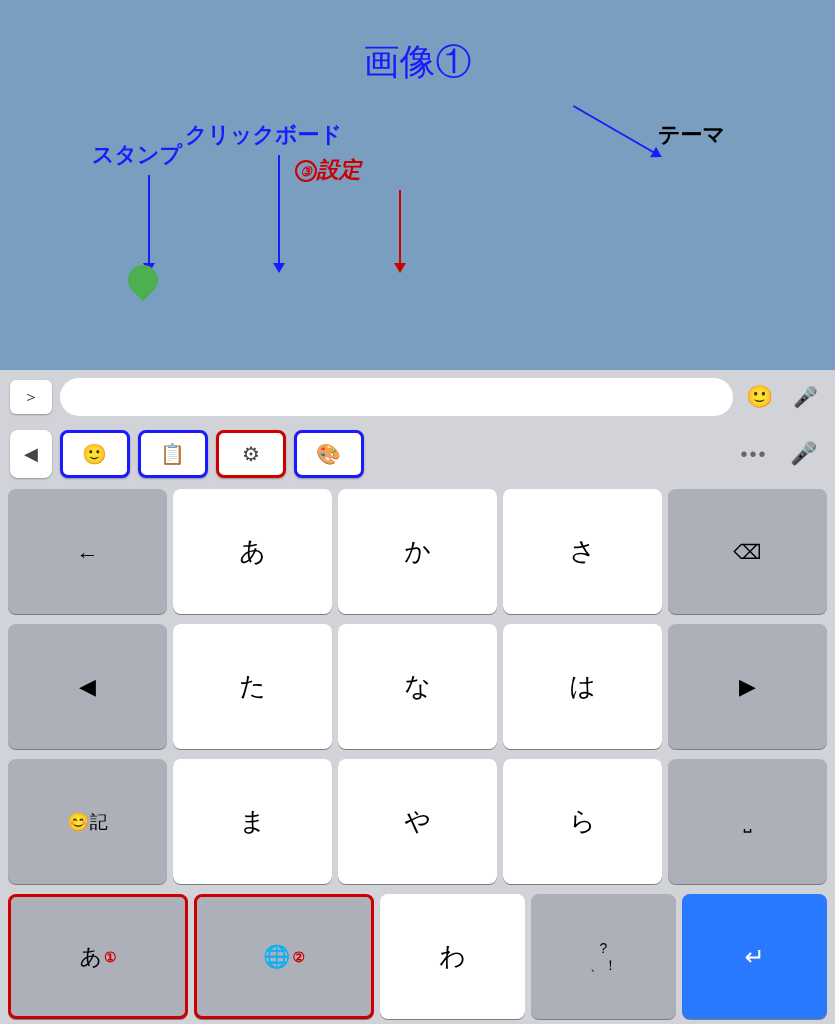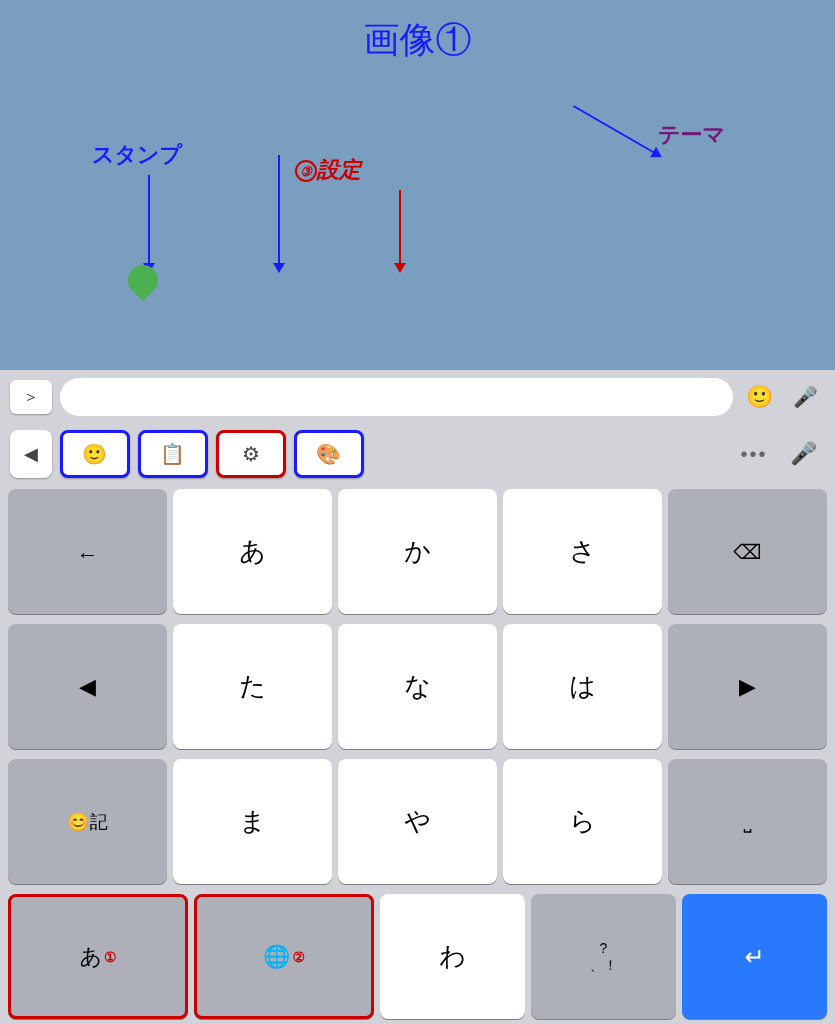--- a/index.html
+++ b/index.html
@@ -14,21 +14,21 @@
     }
 
     
     .top-area {
       background: #7A9EC0;
       flex: 0 0 auto;
       position: relative;
       display: flex;
       flex-direction: column;
       align-items: center;
-      padding-top: 16px;
+      padding-top: 38px;
       height: 370px;
       text-align: center;
     }
 
     .page-title {
       font-size: 36px;
       color: #1a1aff;
       font-weight: 500;
       margin-bottom: 20px;
     }
@@ -55,21 +55,21 @@
       left: 295px;
       top: 155px;
       color: #cc0000;
       font-size: 22px;
       font-weight: 700;
     }
     .annotation-theme {
       position: absolute;
       right: 110px;
       top: 120px;
-      color: #701a75;
+      color: #000000;
       font-size: 22px;
       font-weight: 600;
     }
 
     
     .arrow-stamp {
       position: absolute;
       left: 148px;
       top: 175px;
       width: 2px;
@@ -358,20 +358,21 @@
     }
 
   </style>
 </head>
 <body>
 
 <div class="top-area">
   <div class="page-title">画像①</div>
 
   <div class="annotation-stamp">スタンプ</div>
+  <div class="annotation-clipboard">クリックボード</div>
   <div class="annotation-settings settings-label">
     <span class="circle-num circle-num-red">③</span>設定
   </div>
   <div class="annotation-theme">テーマ</div>
 
   <div class="arrow-stamp"></div>
   <div class="arrow-clipboard"></div>
   <div class="arrow-settings"></div>
   <div class="arrow-theme"></div>
 

